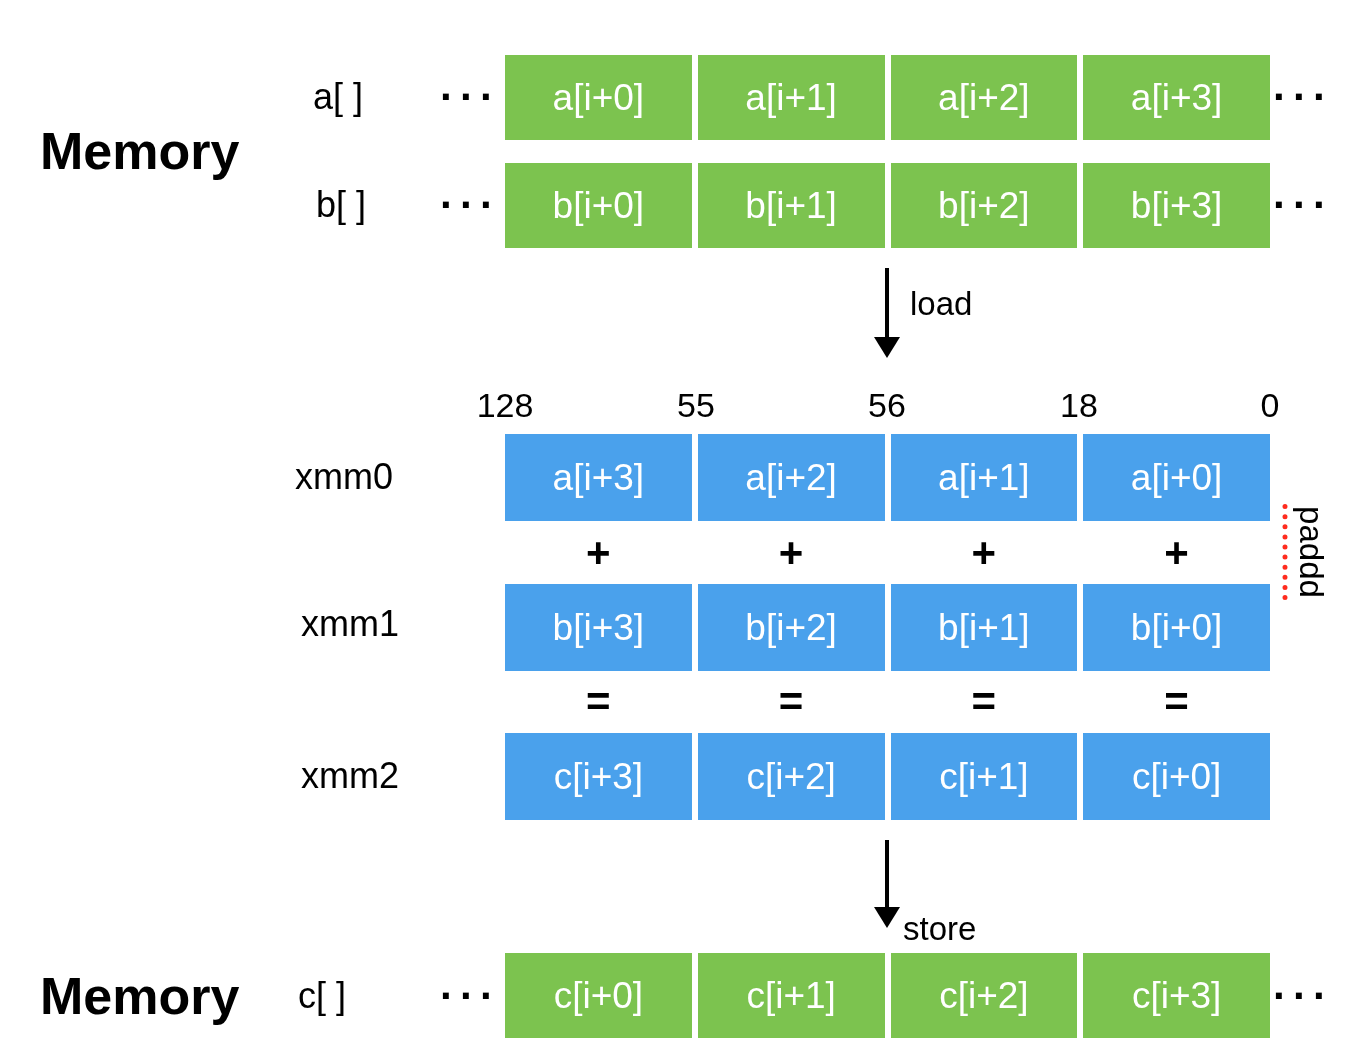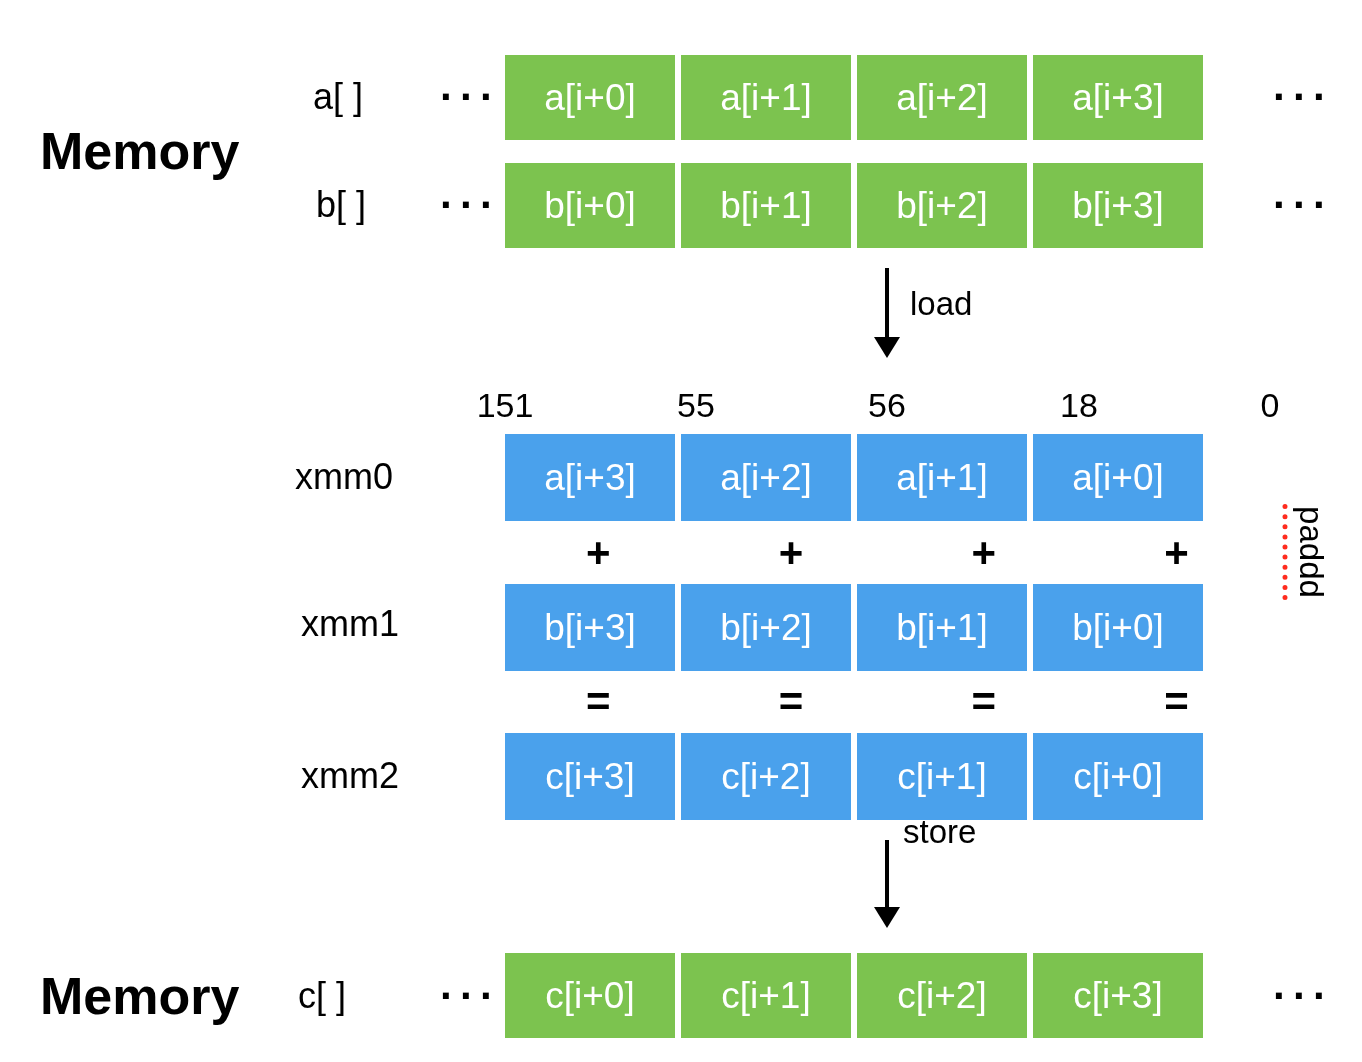--- a/index.html
+++ b/index.html
@@ -6,21 +6,21 @@
   .canvas{
     position:relative;
     width:1362px;height:1062px;
     background:#ffffff;
     font-family:"Liberation Sans", sans-serif;
     color:#000;
     overflow:hidden;
   }
   
   .blocks-row{
-    position:absolute;left:505px;width:698px;
+    position:absolute;left:505px;width:765px;
     display:flex;gap:6px;
   }
   .cell{
     flex:1 1 0;
     display:flex;align-items:center;justify-content:center;
     color:#ffffff;font-size:37px;font-weight:400;
   }
   .green .cell{background:#7cc34f;}
   .blue  .cell{background:#4aa1ec;}
   .row-a{top:55px;height:85px;}
@@ -116,21 +116,21 @@
     <div class="cell">b[i+1]</div>
     <div class="cell">b[i+2]</div>
     <div class="cell">b[i+3]</div>
   </div>
 
   <div class="arrow-line" style="left:885px;top:268px;height:70px"></div>
   <div class="arrow-head" style="left:874px;top:337px"></div>
   <div class="arrow-label" style="left:910px;top:304px">load</div>
 
   <div class="bit-strip">
-    <span style="left:0px">151</span>
+    <span style="left:0px">128</span>
     <span style="left:191px">55</span>
     <span style="left:382px">56</span>
     <span style="left:574px">18</span>
     <span style="left:765px">0</span>
   </div>
 
   <div class="blocks-row blue row-xmm0">
     <div class="cell">a[i+3]</div>
     <div class="cell">a[i+2]</div>
     <div class="cell">a[i+1]</div>
@@ -162,21 +162,21 @@
     <div class="cell">c[i+3]</div>
     <div class="cell">c[i+2]</div>
     <div class="cell">c[i+1]</div>
     <div class="cell">c[i+0]</div>
   </div>
 
   <div class="paddd">paddd</div>
 
   <div class="arrow-line" style="left:885px;top:840px;height:68px"></div>
   <div class="arrow-head" style="left:874px;top:907px"></div>
-  <div class="arrow-label" style="left:903px;top:832px">store</div>
+  <div class="arrow-label" style="left:903px;top:929px">store</div>
 
   <div class="blocks-row green row-c">
     <div class="cell">c[i+0]</div>
     <div class="cell">c[i+1]</div>
     <div class="cell">c[i+2]</div>
     <div class="cell">c[i+3]</div>
   </div>
 
 </div>
 

